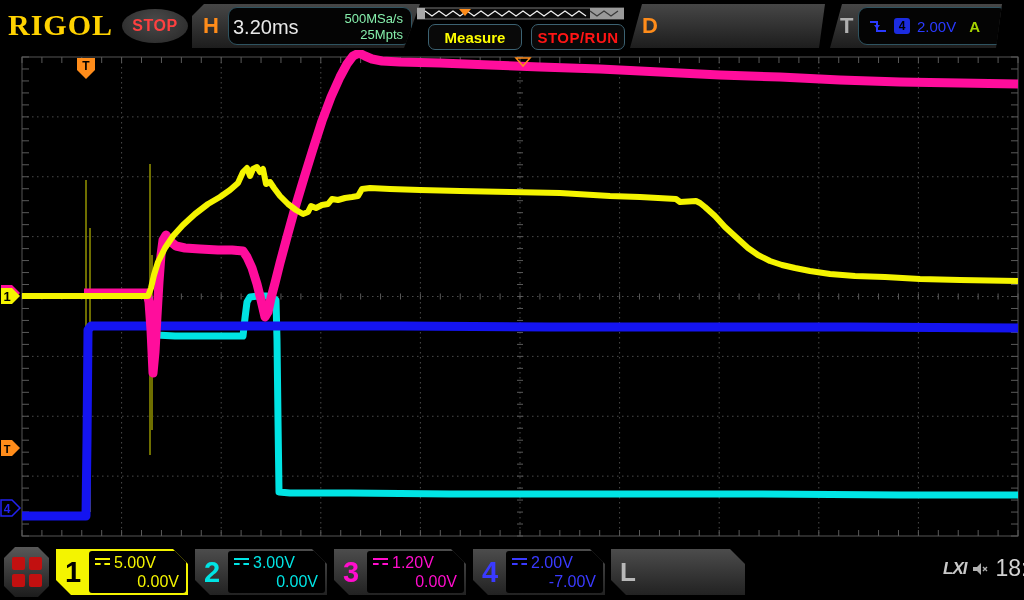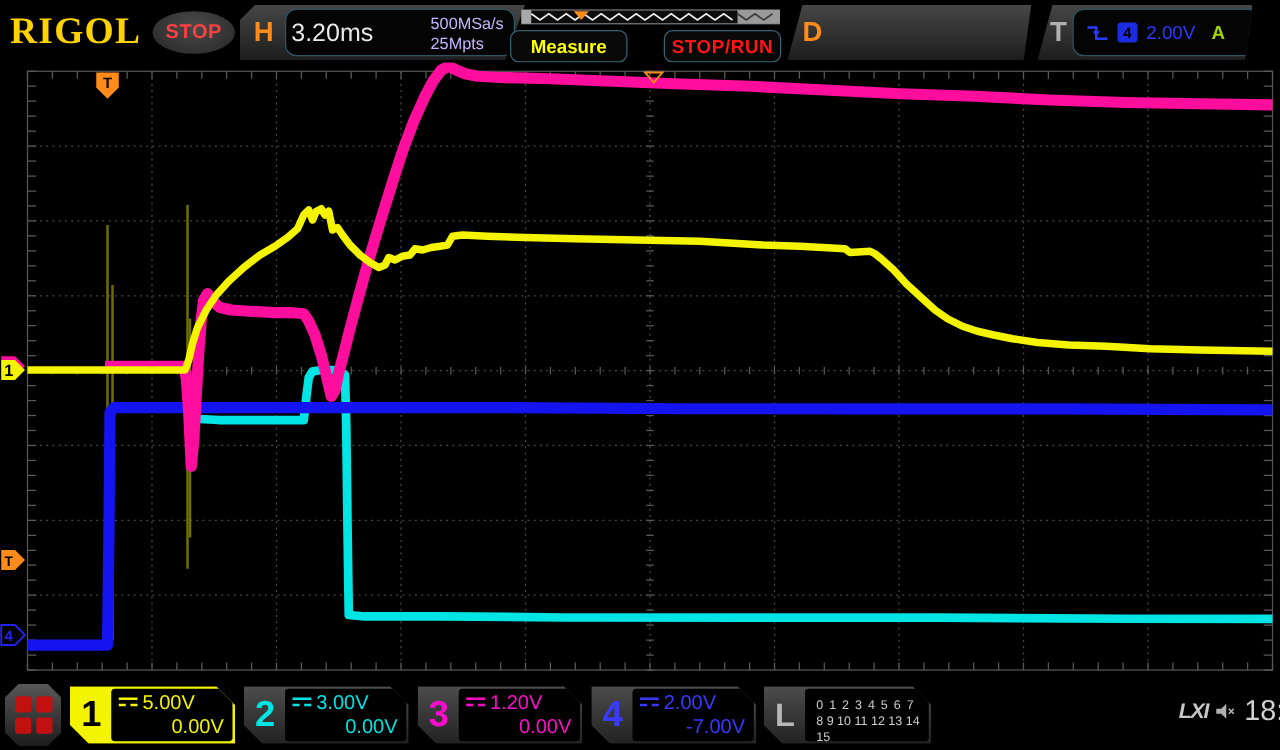--- a/index.html
+++ b/index.html
@@ -24,26 +24,26 @@
         clip-path:polygon(12px 0,100% 0,calc(100% - 6px) 100%,0 100%);}
   .modletter{position:absolute;top:9px;font-size:22px;font-weight:bold;}
   .orange{color:#ff8c1a;}
   .gray{color:#b0b0b0;}
   .valuebox{position:absolute;top:3px;bottom:3px;background:#040404;
         border:1px solid #2e5360;border-radius:9px;}
   .hval{left:36px;width:182px;}
   .dval{left:38px;width:148px;}
   .tval{left:28px;width:138px;display:flex;align-items:center;gap:7px;padding-left:10px;}
   .bigval{position:absolute;left:4px;top:8px;font-size:20px;color:#e8e8e8;}
-  .srate{position:absolute;right:8px;top:3px;text-align:left;color:#c4b5fd;
+  .srate{position:absolute;right:8px;top:3px;text-align:right;color:#86efac;
         font-size:13px;line-height:16px;}
   .btn{position:absolute;top:24px;height:24px;background:#090909;
        border:1px solid #3c6272;border-radius:7px;display:flex;align-items:center;
        justify-content:center;font-size:15px;font-weight:bold;}
-  .measure{left:408px;width:92px;color:#ffff00;}
+  .measure{left:428px;width:92px;color:#ffff00;}
   .stoprun{left:531px;width:92px;color:#ff1515;letter-spacing:.5px;}
   .srcbadge{width:16px;height:16px;background:#1c2ce0;border-radius:3px;color:#000;
        font-size:12px;font-weight:bold;display:flex;align-items:center;justify-content:center;}
   .tlevel{color:#2a3aff;font-size:15px;}
   .tmode{color:#a6d400;font-size:15px;font-weight:bold;margin-left:6px;}
 
   
   .screen{position:absolute;left:0;top:50px;width:1024px;height:496px;background:#000;}
 
   
@@ -515,24 +515,20 @@
       <div class="chline1" style="color:#3a3aff;">
         <span class="dcicon"></span>
         <span>2.00V</span>
       </div>
       <div class="chline2" style="color:#3a3aff;">-7.00V</div>
     </div>
   </div>
 
   <div class="abs chbox labox">
     <div class="chtab" style="color:#b8b8b8;font-size:26px;">L</div>
-    <div class="lapanel">
-      <div>0 1 2 3  4 5 6 7</div>
-      <div style="letter-spacing:0;">8 9 10 11 12 13 14 15</div>
-    </div>
   </div>
 
   <div class="abs statusarea">
     <span class="lxi">LXI</span>
     <svg width="17" height="16">
       <polygon points="1,6 5,6 9,2 9,14 5,10 1,10" fill="#b0b0b0"></polygon>
       <path d="M11,6 L15,10 M15,6 L11,10" stroke="#b0b0b0" stroke-width="1.4"></path>
     </svg>
     <span class="clock">18:54</span>
   </div>

